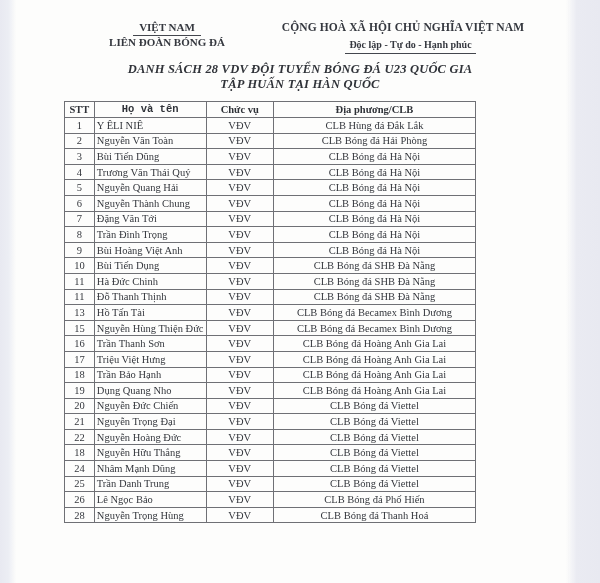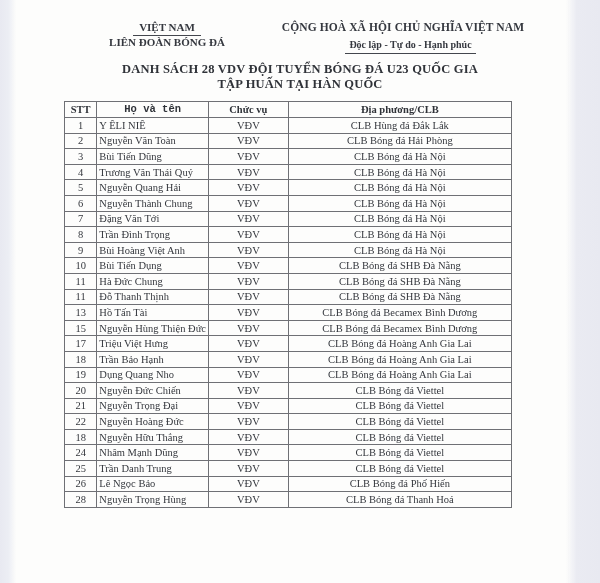--- a/index.html
+++ b/index.html
@@ -16,23 +16,23 @@
 
   .org-block{position:absolute;top:21px;left:63px;width:208px;text-align:center;
     font-weight:bold;font-size:11px;line-height:13px;color:#35383f;}
   .motto-block{position:absolute;top:21px;left:268px;width:270px;text-align:center;
     font-weight:bold;color:#35383f;}
   .motto-l1{font-size:11.5px;line-height:13px;letter-spacing:.1px;}
   .motto-l2{font-size:10px;line-height:14px;display:inline-block;border-bottom:1.6px solid #43464d;padding:0 4px 1px 4px;margin-top:1px;margin-left:15px;}
   .org-l2{display:inline-block;border-bottom:1.6px solid #43464d;padding:0 6px 1px 6px;}
 
   .title-block{position:absolute;top:62px;left:20px;width:560px;text-align:center;
-    font-weight:bold;font-size:12.5px;line-height:15px;color:#303339;letter-spacing:.2px;}
-
-  table.roster{position:absolute;top:101px;left:64px;width:448px;border-collapse:collapse;
+    font-weight:bold;font-size:12.5px;line-height:15px;color:#303339;letter-spacing:.2px;font-style:italic;}
+
+  table.roster{position:absolute;top:101px;left:64px;width:412px;border-collapse:collapse;
     font-size:10.5px;color:#34373d;}
   table.roster td,table.roster th{border:1px solid #6f7075;padding:0 2px;height:14.6px;line-height:13px;
     font-weight:normal;white-space:nowrap;overflow:hidden;}
   table.roster th{font-weight:bold;height:15px;color:#2f3238;}
   td.c0,th.h0{text-align:center;}
   td.c1{text-align:left;padding-left:8px;}
   th.h1{text-align:center;font-family:Liberation Mono, monospace;}
   td.c2,th.h2{text-align:center;}
   td.c3,th.h3{text-align:center;}
 </style>
@@ -129,41 +129,47 @@
           <td class="c3">CLB Bóng đá Hà Nội</td>
         </tr>
         <tr>
           <td class="c0">10</td>
           <td class="c1">Bùi Tiến Dụng</td>
           <td class="c2">VĐV</td>
           <td class="c3">CLB Bóng đá SHB Đà Nẵng</td>
         </tr>
         <tr>
           <td class="c0">11</td>
-          <td class="c1">Hà Đức Chung</td>
+          <td class="c1">Hà Đức Chinh</td>
           <td class="c2">VĐV</td>
           <td class="c3">CLB Bóng đá SHB Đà Nẵng</td>
         </tr>
         <tr>
           <td class="c0">11</td>
           <td class="c1">Đỗ Thanh Thịnh</td>
           <td class="c2">VĐV</td>
           <td class="c3">CLB Bóng đá SHB Đà Nẵng</td>
         </tr>
         <tr>
           <td class="c0">13</td>
           <td class="c1">Hồ Tấn Tài</td>
           <td class="c2">VĐV</td>
           <td class="c3">CLB Bóng đá Becamex Bình Dương</td>
         </tr>
         <tr>
           <td class="c0">15</td>
           <td class="c1">Nguyễn Hùng Thiện Đức</td>
           <td class="c2">VĐV</td>
           <td class="c3">CLB Bóng đá Becamex Bình Dương</td>
+        </tr>
+        <tr>
+          <td class="c0">16</td>
+          <td class="c1">Trần Thanh Sơn</td>
+          <td class="c2">VĐV</td>
+          <td class="c3">CLB Bóng đá Hoàng Anh Gia Lai</td>
         </tr>
         <tr>
           <td class="c0">17</td>
           <td class="c1">Triệu Việt Hưng</td>
           <td class="c2">VĐV</td>
           <td class="c3">CLB Bóng đá Hoàng Anh Gia Lai</td>
         </tr>
         <tr>
           <td class="c0">18</td>
           <td class="c1">Trần Bảo Hạnh</td>

